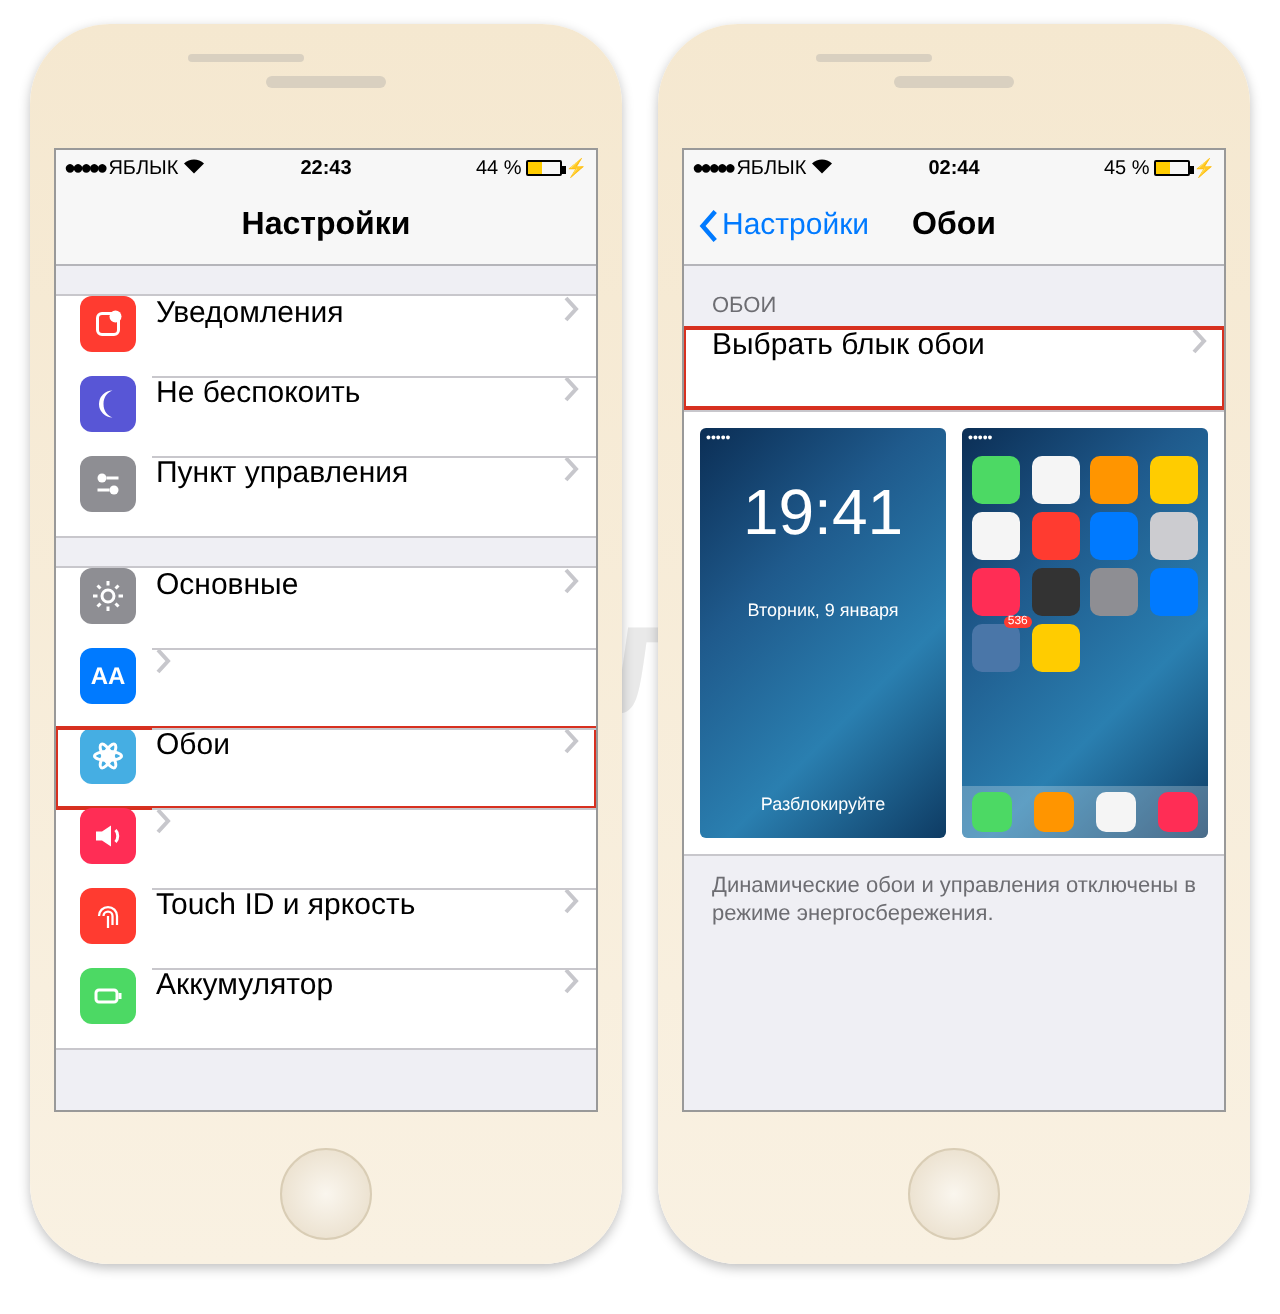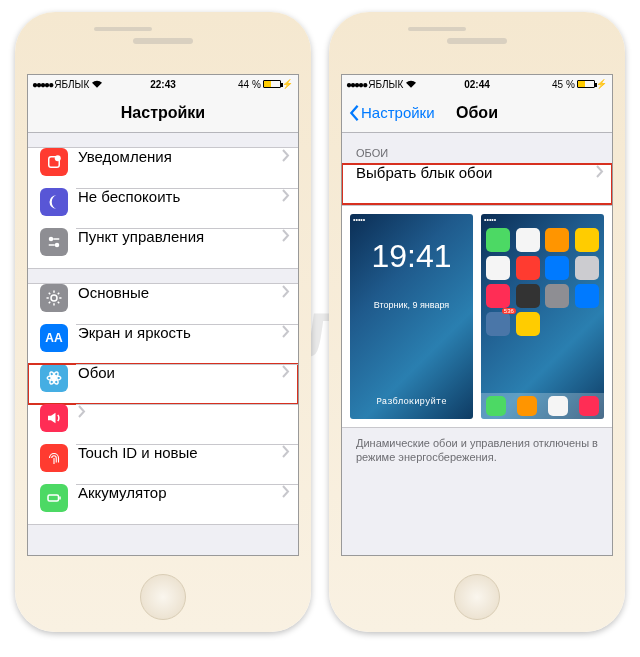--- a/index.html
+++ b/index.html
@@ -30,21 +30,21 @@
   .row .icon { width:28px; height:28px; border-radius:6px; margin-right:10px; display:flex; align-items:center; justify-content:center; flex:none; }
   .row .icon svg { width:18px; height:18px; fill:#fff; }
   .row .label { font-size:15px; color:#000; flex:1; }
   .row .chev svg { width:8px; height:13px; fill:#c7c7cc; }
   .highlight { outline:2px solid #d7301f; outline-offset:-1px; }
 
   .preview-row { display:flex; gap:8px; padding:8px; background:#fff; border-top:1px solid #c8c7cc; border-bottom:1px solid #c8c7cc; }
   .wp { flex:1; height:205px; border-radius:3px; background:linear-gradient(135deg,#0b2e55,#1f5a8c,#2a7fb0,#0e3b63); position:relative; overflow:hidden; color:#fff; font-size:9px; }
   .wp.lock .lck-time { position:absolute; top:24px; left:0; right:0; text-align:center; font-size:32px; font-weight:200; }
   .wp.lock .lck-date { position:absolute; top:58px; left:0; right:0; text-align:center; font-size:9px;margin-top:28px; }
-  .wp.lock .lck-unlock { position:absolute; bottom:12px; left:0; right:0; text-align:center; font-size:9px;font-family:Liberation Mono, monospace; }
+  .wp.lock .lck-unlock { position:absolute; bottom:12px; left:0; right:0; text-align:center; font-size:9px; }
   .wp .mini-status { height:10px; display:flex; align-items:center; font-size:7px; padding:0 3px; }
   .wp.home .app-grid { position:absolute; top:14px; left:4px; right:4px; display:grid; grid-template-columns:repeat(4,1fr); gap:4px; }
   .wp.home .app { width:24px; height:24px; border-radius:5px; margin:0 auto; }
   .wp.home .dock { position:absolute; bottom:0; left:0; right:0; height:26px; background:rgba(255,255,255,.25); display:flex; justify-content:space-around; align-items:center; }
   .wp.home .dock .app { width:20px; height:20px; }
 
   .footnote { font-size:11px; color:#6d6d72; padding:8px 14px; line-height:1.3; }
 
   .watermark { position:absolute; top:50%; left:50%; transform:translate(-50%,-50%); font-size:80px; font-weight:600; color:#e9e9e9; letter-spacing:-4px; pointer-events:none; z-index:-1; display:flex; align-items:center; }
   .watermark svg { width:72px; height:72px; fill:#e9e9e9; margin-right:-6px; }
@@ -135,21 +135,20 @@
                   <path d="M12 2v3M12 19v3M2 12h3M19 12h3M5 5l2 2M17 17l2 2M19 5l-2 2M7 17l-2 2" stroke="#fff" stroke-width="2"></path>
                 </svg>
               </span>
           <span class="label">Основные</span>
           <span class="chev"><svg viewBox="0 0 8 13">
                   <path d="M1 1l5 5.5L1 12" stroke="#c7c7cc" stroke-width="2" fill="none"></path>
                 </svg></span>
         </div>
         <div class="row">
           <span class="icon" style="background:#007aff;color:#fff;font-size:12px;font-weight:700">AA</span>
-          <span class="label">Экран и яркость</span>
           <span class="chev"><svg viewBox="0 0 8 13">
                   <path d="M1 1l5 5.5L1 12" stroke="#c7c7cc" stroke-width="2" fill="none"></path>
                 </svg></span>
         </div>
         <div class="row highlight">
           <span class="icon" style="background:#45aee3">
                 <svg viewBox="0 0 24 24">
                   <circle cx="12" cy="12" r="3"></circle>
                   <g stroke="#fff" stroke-width="2" fill="none">
                     <ellipse cx="12" cy="12" rx="9" ry="3"></ellipse>
@@ -177,21 +176,21 @@
         <div class="row">
           <span class="icon" style="background:#ff3b30">
                 <svg viewBox="0 0 24 24">
                   <g fill="none" stroke="#fff" stroke-width="1.5">
                     <path d="M6 12a6 6 0 0112 0v6"></path>
                     <path d="M9 12a3 3 0 016 0v6"></path>
                     <path d="M12 12v8"></path>
                   </g>
                 </svg>
               </span>
-          <span class="label">Touch ID и новые</span>
+          <span class="label">Touch ID и яркость</span>
           <span class="chev"><svg viewBox="0 0 8 13">
                   <path d="M1 1l5 5.5L1 12" stroke="#c7c7cc" stroke-width="2" fill="none"></path>
                 </svg></span>
         </div>
         <div class="row">
           <span class="icon" style="background:#4cd964">
                 <svg viewBox="0 0 24 24">
                   <rect x="4" y="8" width="14" height="8" rx="2" fill="none" stroke="#fff" stroke-width="2"></rect>
                   <rect x="19" y="10" width="2" height="4" fill="#fff"></rect>
                 </svg>

